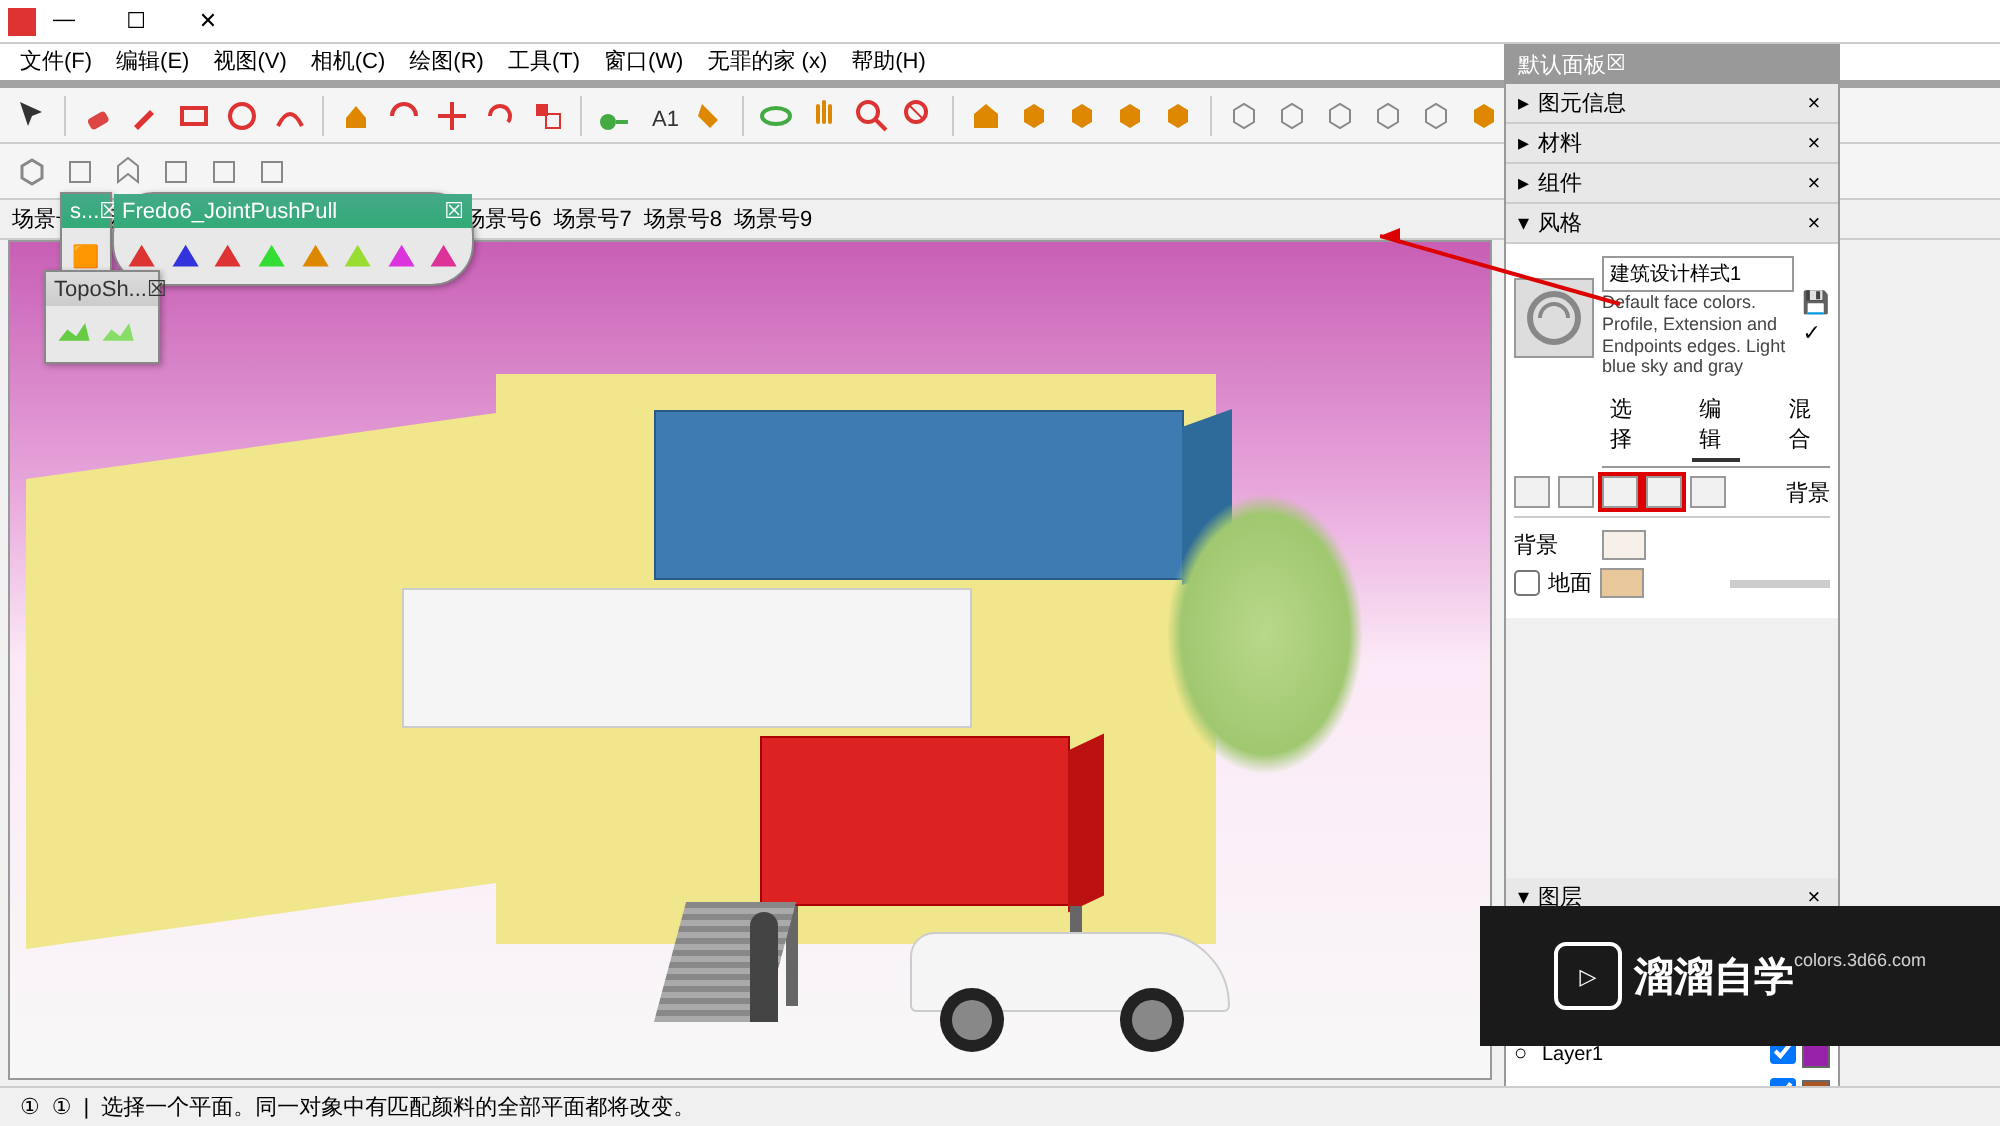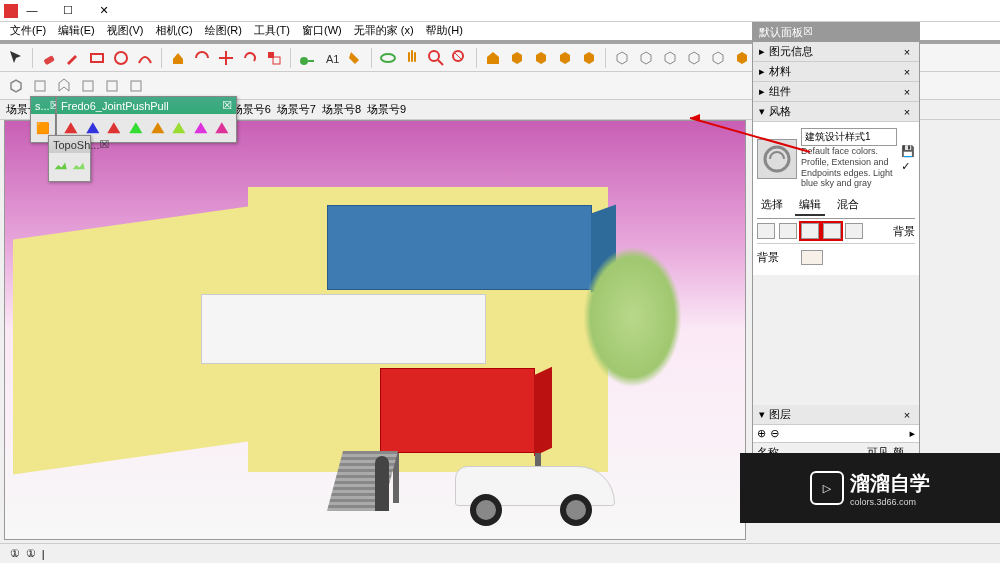--- a/index.html
+++ b/index.html
@@ -50,21 +50,21 @@
     .default-tray { position:absolute; right:80px; top:22px; width:168px; background:#f0f0f0; border:1px solid #999; }
     .tray-title { background:#999; color:#fff; padding:2px 6px; display:flex; }
     .tray-section { border-bottom:1px solid #ccc; padding:2px 6px; display:flex; justify-content:space-between; align-items:center; background:#e8e8e8; }
     .tray-section .exp { width:10px; }
     .tray-close { width:12px; text-align:center; }
     
     .style-panel { background:#fff; padding:4px; }
     .style-row { display:flex; align-items:center; gap:4px; padding:2px 0; }
     .style-thumb { width:40px; height:40px; background:#ddd; border:1px solid #999; display:flex; align-items:center; justify-content:center; }
     .style-desc { flex:1; font-size:9px; color:#444; line-height:1.2; }
-    .style-tabs { display:flex; gap:8px; border-bottom:1px solid #999; padding:4px 0 2px; }
+    .style-tabs { display:flex; gap:20px; border-bottom:1px solid #999; padding:4px 0 2px;margin-left:44px; }
     .style-tabs span { padding:2px 4px; }
     .style-tabs .active { border-bottom:2px solid #333; }
     .style-modes { display:flex; gap:4px; padding:4px 0; align-items:center; border-bottom:1px solid #ccc; }
     .mode-btn { width:18px; height:16px; border:1px solid #999; background:#f0f0f0; }
     .mode-btn.highlighted { outline:2px solid #d00; }
     .checks { padding:4px 0; }
     .check-row { display:flex; align-items:center; gap:4px; padding:2px 0; }
     .check-row input { margin:0; }
     .swatch { width:22px; height:15px; border:1px solid #999; }
     .swatch-group { display:flex; gap:2px; }
@@ -74,21 +74,21 @@
     .layers-header { display:flex; padding:2px 4px; border-bottom:1px solid #ccc; background:#f0f0f0; font-size:10px; }
     .layers-header .col-name { flex:1; }
     .layer-row { display:flex; padding:2px 4px; align-items:center; }
     .layer-row .radio { width:14px; }
     .layer-row .name { flex:1; font-size:10px; }
     .layer-row .vis { width:16px; }
     .layer-row .color { width:14px; height:14px; border:1px solid #666; }
     
     .watermark { position:absolute; right:0; bottom:40px; width:260px; height:70px; background:#1a1a1a; display:flex; align-items:center; justify-content:center; gap:6px; color:#fff; }
     .wm-icon { width:34px; height:34px; border:2px solid #fff; border-radius:6px; display:flex; align-items:center; justify-content:center; font-size:18px; }
-    .wm-text { display:flex; flex-direction:column; }
+    .wm-text { display:flex; }
     .wm-main { font-size:20px; font-weight:bold; }
     .wm-sub { font-size:9px; opacity:0.8; }
     
     .statusbar { position:absolute; bottom:0; left:0; right:0; height:20px; background:#f0f0f0; border-top:1px solid #ccc; display:flex; align-items:center; padding:0 10px; gap:6px; }
     
     .arrow-annot { position:absolute; z-index:100; }
   </style>
 </head>
 <body>
 
@@ -342,21 +342,21 @@
 <div class="float-toolbar" style="left:30px; top:96px; width:26px;">
   <div class="float-titlebar">
       <span>s...</span>
       <span>☒</span>
     </div>
   <div class="float-body">
       <span class="float-icon">🟧</span>
     </div>
 </div>
 
-<div class="float-toolbar" style="left:56px; top:96px; width:181px;">
+<div class="float-toolbar" style="left:56px; top:96px; width:181px;border-radius:21px;">
   <div class="float-titlebar">
       <span>Fredo6_JointPushPull</span>
       <span>☒</span>
     </div>
   <div class="float-body">
     <span class="float-icon">
         <svg viewBox="0 0 18 18">
           <path d="M3 14l6-10 6 10z" fill="#d33"></path>
         </svg>
       </span>
@@ -391,21 +391,21 @@
         </svg>
       </span>
     <span class="float-icon">
         <svg viewBox="0 0 18 18">
           <path d="M3 14l6-10 6 10z" fill="#d39"></path>
         </svg>
       </span>
   </div>
 </div>
 
-<div class="float-toolbar" style="left:48px; top:135px; width:43px;">
+<div class="float-toolbar" style="left:22px; top:135px; width:58px;">
   <div class="float-titlebar" style="background:linear-gradient(#ddd,#ccc);color:#333">
       <span>TopoSh...</span>
       <span>☒</span>
     </div>
   <div class="float-body">
     <span class="float-icon">
         <svg viewBox="0 0 18 18">
           <path d="M2 12l4-5 4 3 4-6 2 8z" fill="#6c4"></path>
         </svg>
       </span>
@@ -479,20 +479,27 @@
       <span style="flex:1"></span>
       <span>背景</span>
     </div>
     <div class="checks">
       <div class="check-row">
         <span style="width:40px">背景</span>
         <div class="swatch-group">
           <span class="swatch" style="background:#f6f0e8"></span>
         </div>
       </div>
+      <div class="check-row">
+        <input type="checkbox" style="">
+        <span>地面</span>
+        <span class="swatch" style="background:#e8c89a"></span>
+        <span style="flex:1"></span>
+        <span style="width:50px;height:4px;background:#ccc"></span>
+      </div>
     </div>
   </div>
 
   <div style="height:130px"></div>
 
   <div class="tray-section">
       <span class="exp">▾</span>
       <span style="flex:1">图层</span>
       <span class="tray-close">×</span>
     </div>
@@ -537,13 +544,14 @@
   <div class="wm-text">
     <span class="wm-main">溜溜自学</span>
     <span class="wm-sub">colors.3d66.com</span>
   </div>
 </div>
 
 <div class="statusbar">
   <span>①</span>
   <span>①</span>
   <span>|</span>
+  <span>选择一个平面。同一对象中有匹配颜料的全部平面都将改变。</span>
 </div>
 
 </body></html>

